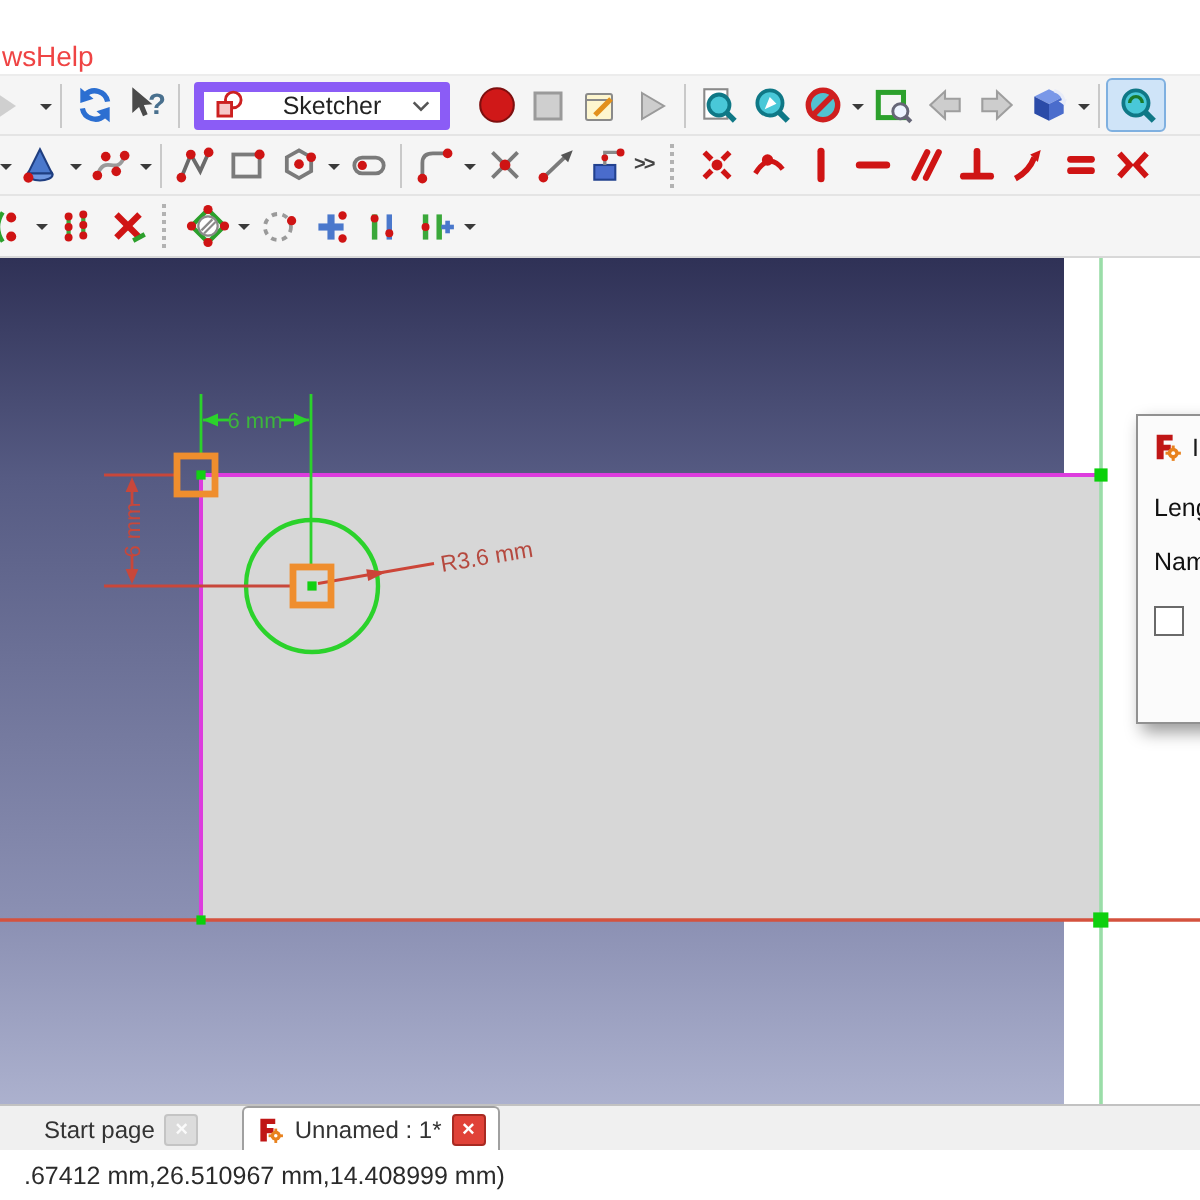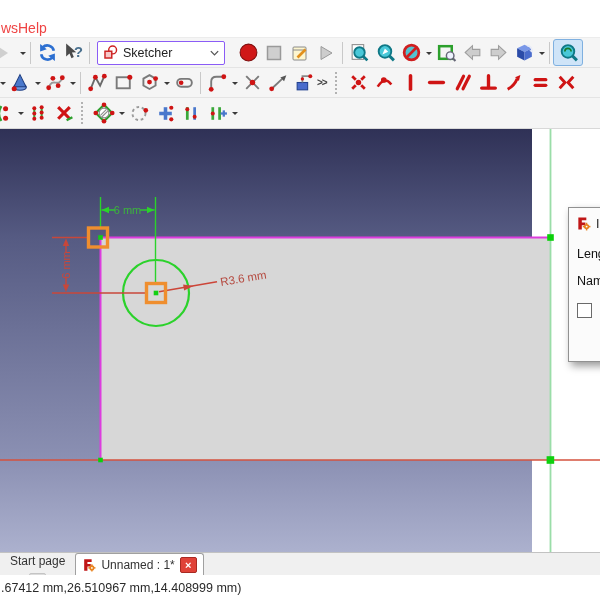--- a/index.html
+++ b/index.html
@@ -13,49 +13,49 @@
   .tb1{top:37px;height:30px;border-top:1px solid #ececec;}
   .tb2{top:67px;height:30px;border-top:1px solid #e4e4e4;}
   .tb3{top:97px;height:32px;border-top:1px solid #e4e4e4;border-bottom:1px solid #d8d8d8;}
   .btn{width:26px;height:26px;display:flex;align-items:center;justify-content:center;
        border-radius:3px;flex:0 0 auto;}
   .btn.active{background:#cfe4f8;border:1px solid #7fb0e0;width:28px;height:25px;}
   .dd{width:9px;height:26px;display:flex;align-items:center;justify-content:center;flex:0 0 auto;}
   .dd::after{content:'';border:3.4px solid transparent;border-top-color:#3a3a3a;margin-top:4px;}
   .sep{width:1px;height:22px;background:#c9c9c9;margin:0 3px;flex:0 0 auto;}
   .handle{width:4px;height:22px;border-left:2px dotted #b2b2b2;margin:0 4px;flex:0 0 auto;}
-  .combo{height:24px;width:128px;background:#fff;border:1px solid #8b5cf6;border-radius:2px;
-         display:flex;align-items:center;padding:0 4px;box-sizing:border-box;margin:0 4px;flex:0 0 auto;}
+  .combo{height:24px;width:128px;background:#fff;border:5px solid #8b5cf6;border-radius:2px;
+         display:flex;align-items:center;padding:0 4px;box-sizing:border-box;margin:0 4px;flex:0 0 auto;text-align:center;}
   .combo-label{font-size:12.5px;color:#222;margin-left:4px;flex:1;}
   .overflow{font-size:10px;font-weight:bold;color:#444;letter-spacing:-1px;width:14px;flex:0 0 auto;}
   
   .viewport{position:absolute;top:129px;left:0;width:532px;height:423px;
             background:linear-gradient(180deg,#2f3156 0%,#565b83 26%,#8b90b3 78%,#acb1ce 100%);}
   
   .dialog{position:absolute;left:568px;top:207px;width:215px;height:155px;background:#fbfbfb;
           border:1px solid #919191;box-shadow:3px 4px 8px rgba(0,0,0,.4);box-sizing:border-box;}
   .dialog-title{display:flex;align-items:center;gap:5px;padding:8px 0 6px 7px;}
   .dialog-title span{font-size:12.5px;color:#1a1a1a;}
   .dlg-row{font-size:12.5px;color:#111;margin:10px 0 0 8px;display:flex;align-items:center;gap:7px;}
   .checkbox{width:13px;height:13px;background:#fff;border:1px solid #6a6a6a;flex:0 0 auto;}
   
   .tabbar{position:absolute;top:552px;left:0;width:600px;height:23px;background:#f0f0f0;
           border-top:1px solid #c2c2c2;display:flex;align-items:flex-end;}
   .tab{height:22px;display:flex;align-items:center;gap:5px;padding:0 6px;font-size:12px;color:#333;
        box-sizing:border-box;}
-  .tab.inactive{margin-left:4px;flex-direction:column;}
-  .tab.active{margin-left:4px;background:#fff;border:1px solid #a0a0a0;border-bottom:none;
+  .tab.inactive{margin-left:16px;}
+  .tab.active{margin-left:16px;background:#fff;border:1px solid #a0a0a0;border-bottom:none;
               border-radius:3px 3px 0 0;height:23px;}
   .closebox{width:15px;height:14px;border-radius:2px;display:flex;align-items:center;justify-content:center;
             font-size:11px;font-weight:bold;line-height:1;}
   .closebox.gray{background:#dcdcdc;border:1px solid #c4c4c4;color:#fafafa;}
   .closebox.red{background:#e04238;border:1px solid #a82a22;color:#fff;}
   
   .statusbar{position:absolute;top:575px;left:0;width:600px;height:25px;background:#fff;}
-  .status-text{position:absolute;left:1px;top:6px;font-size:12.5px;color:#2a2a2a;white-space:nowrap;}
+  .status-text{position:absolute;left:12px;top:6px;font-size:12.5px;color:#2a2a2a;white-space:nowrap;}
   svg{display:block;}
 </style>
 </head>
 <body>
 
 <div class="titlebar">
   <span class="menu-item" style="left:1px">ws</span>
   <span class="menu-item" style="left:18px">Help</span>
 </div>
 

